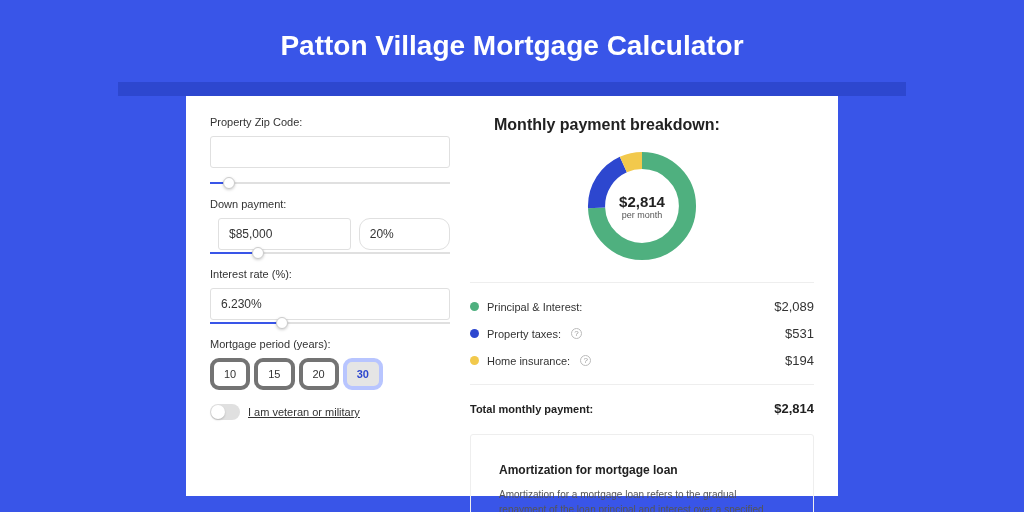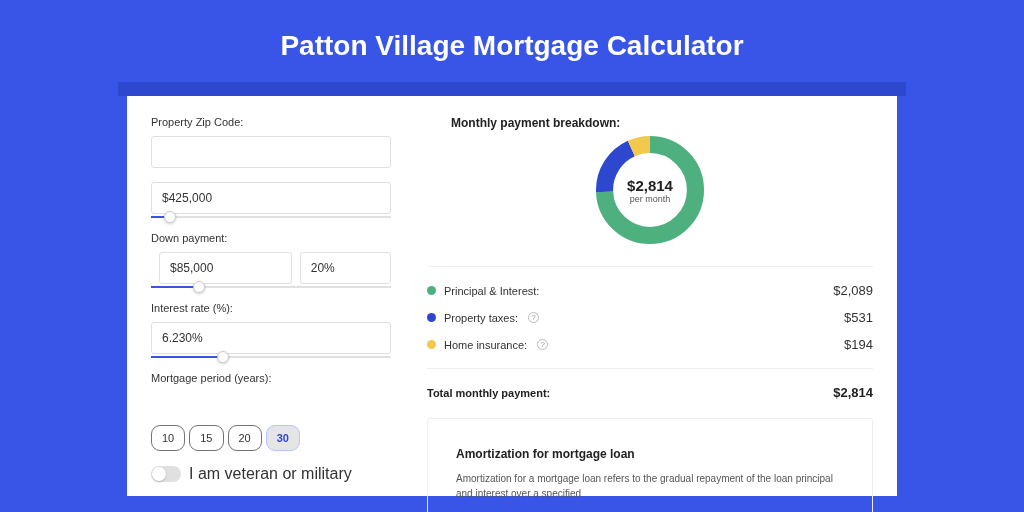--- a/index.html
+++ b/index.html
@@ -19,25 +19,25 @@
     padding: 30px 0 20px;
   }
   .inner-bar {
     background: #2d47cf;
     height: 14px;
     width: 788px;
     margin: 0 auto;
   }
   .panel {
     background: #fff;
-    width: 770px;
+    width: 652px;
     margin: 0 auto;
     padding: 20px 24px 0 24px;
     display: flex;
-    gap: 36px;
+    gap: 20px;
     height: 400px;
     justify-content: center;
   }
   .left-col { width: 240px; flex-shrink: 0; }
   .right-col { flex: 1; }
   .field-label {
     font-size: 11px;
     color: #333;
     margin-bottom: 8px;
     display: block;
@@ -75,31 +75,30 @@
     top: -5px;
     width: 12px; height: 12px;
     border-radius: 50%;
     background: #fff;
     border: 1px solid #ccc;
     box-shadow: 0 1px 3px rgba(0,0,0,0.2);
     transform: translateX(-50%);
   }
   .dual-row { display: flex; gap: 8px; margin-left: 8px; }
   .dual-row .text-input:first-child { flex: 1.6; }
-  .dual-row .text-input:last-child { flex: 1; }
+  .dual-row .text-input:last-child { flex: 1; border-radius: 11px; }
   .period-row { display: flex; gap: 4px; }
   .period-btn {
-    border: 1px solid #737373;
+    border: 4px solid #737373;
     background: #fff;
     font-size: 11px;
     padding: 6px 10px;
     border-radius: 9px;
     cursor: pointer;
     color: #333;
-    margin-top: 33px;
   }
   .period-btn.active {
     background: #e5e5e5;
     border-color: #b8c5ff;
     color: #2d47cf;
     font-weight: 600;
   }
   .toggle-row { display: flex; align-items: center; gap: 8px; margin-top: 14px; }
   .toggle {
     width: 30px; height: 16px;
@@ -108,26 +107,27 @@
     position: relative;
   }
   .toggle-knob {
     position: absolute;
     width: 14px; height: 14px;
     background: #fff;
     border-radius: 50%;
     top: 1px; left: 1px;
     box-shadow: 0 1px 2px rgba(0,0,0,0.2);
   }
-  .toggle-label { font-size: 16px; color: #333; }
+  .toggle-label { font-size: 11px; color: #333; text-decoration: underline; }
 
   .section-title {
-    font-size: 12px;
+    font-size: 16px;
     font-weight: 700;
     color: #222;
+    margin-bottom: 12px;
     padding-left: 24px;
   }
   .donut-wrap { text-align: center; margin-bottom: 16px; position: relative; }
   .donut { width: 120px; height: 120px; margin: 0 auto; position: relative; }
   .donut-center {
     position: absolute;
     top: 50%; left: 50%;
     transform: translate(-50%, -50%);
     text-align: center;
   }
@@ -175,21 +175,20 @@
 <div class="panel">
 
   <div class="left-col">
 
     <div class="field-group">
       <label class="field-label">Property Zip Code:</label>
       <input class="text-input" value="" style="">
     </div>
 
     <div class="field-group">
-      <input class="text-input" value="$425,000" style="">
       <div class="slider-track">
         <div class="slider-fill" id="sf-price" style="width: 8%;"></div>
         <div class="slider-rest" id="sr-price" style="width: 92%;"></div>
         <div class="slider-thumb" id="st-price" style="left: 8%;"></div>
       </div>
     </div>
 
     <div class="field-group">
       <label class="field-label">Down payment:</label>
       <div class="dual-row">

